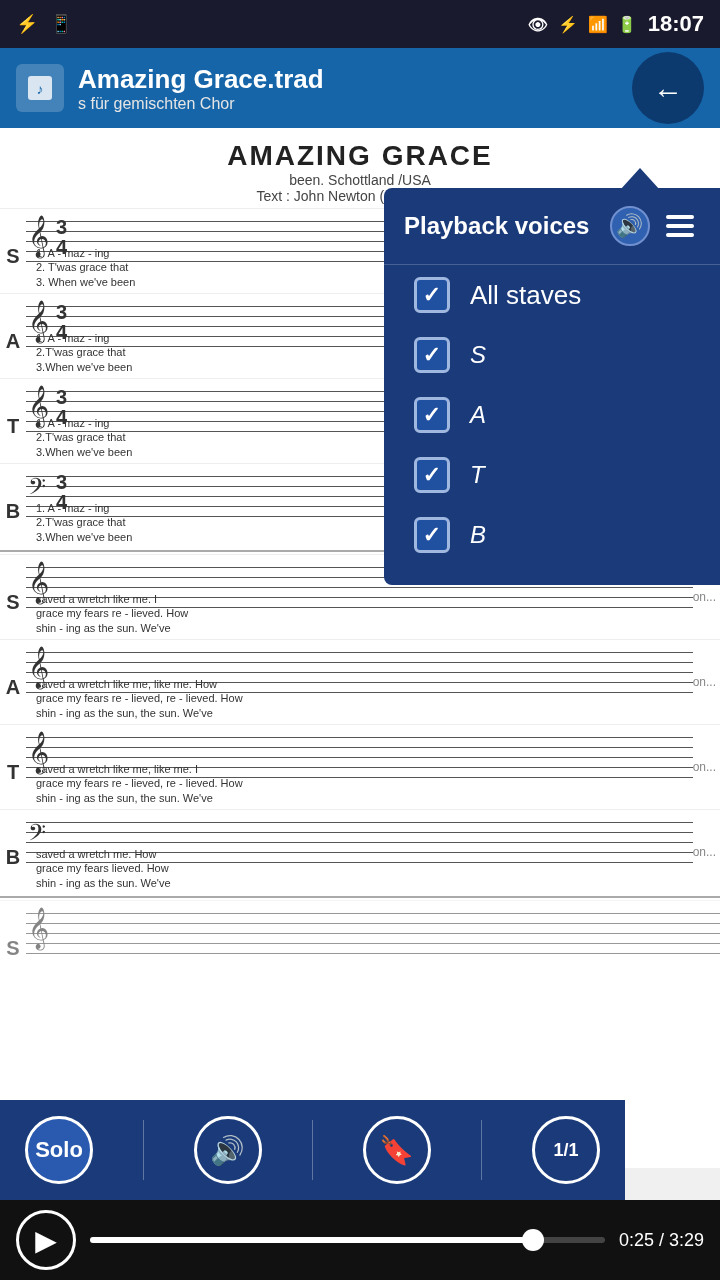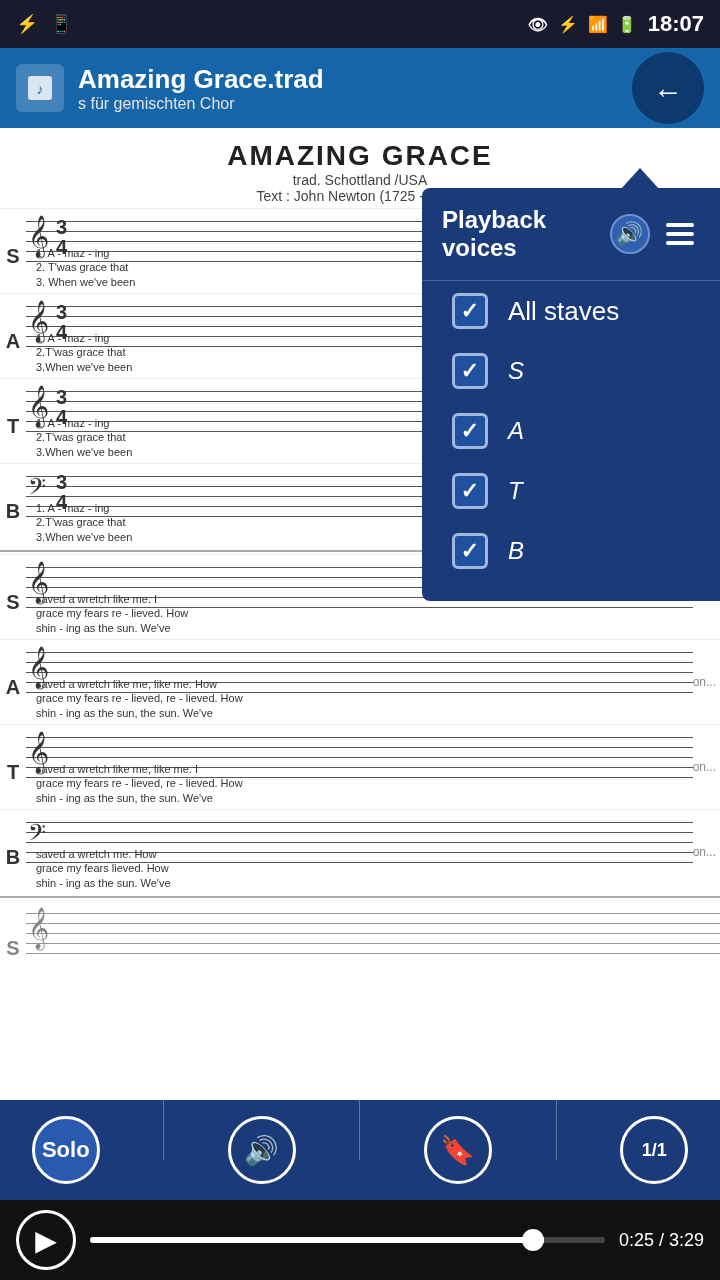--- a/index.html
+++ b/index.html
@@ -82,21 +82,21 @@
       padding: 12px 0 4px;
     }
     .score-main-title { font-size: 28px; font-weight: bold; color: #222; letter-spacing: 2px; }
     .score-sub1, .score-sub2 { font-size: 14px; color: #444; }
 
     
     #playback-panel {
       position: absolute;
       top: 60px; 
       right: 0;
-      width: 298px;
+      width: 336px;
       background: #1a3a7a;
       border-radius: 8px 0 0 8px;
       z-index: 200;
       padding-bottom: 20px;
     }
 
     
     .panel-header {
       display: flex;
       align-items: center;
@@ -160,27 +160,28 @@
       font-style: italic;
     }
     .cb-label.all-staves {
       font-style: normal;
       font-size: 26px;
       font-weight: normal;
     }
 
     
     #bottom-toolbar {
-      width: 720px;
+      width: 625px;
       height: 100px;
       background: #1a3a7a;
       position: absolute;
       bottom: 80px;
       left: 0;
       display: flex;
+      align-items: center;
       justify-content: space-around;
       z-index: 100;
     }
 
     .toolbar-btn {
       display: flex; flex-direction: column;
       align-items: center; justify-content: center;
       cursor: pointer;
       gap: 4px;
     }
@@ -353,21 +354,21 @@
     <div class="title-subtitle">s für gemischten Chor</div>
   </div>
   <div class="back-button">
     <span>←</span>
   </div>
 </div>
 
 <div id="score-area">
   <div class="score-title-block">
     <div class="score-main-title">AMAZING GRACE</div>
-    <div class="score-sub1">trad. Schottland /USA</div>
+    <div class="score-sub1">been. Schottland /USA</div>
     <div class="score-sub2">Text : John Newton (1725 - 1807)</div>
   </div>
 
   <div class="music-row">
     <div class="voice-label">S</div>
     <div class="music-staff-area">
       <div class="five-lines">
         <div class="five-line"></div>
           <div class="five-line"></div>
           <div class="five-line"></div>

